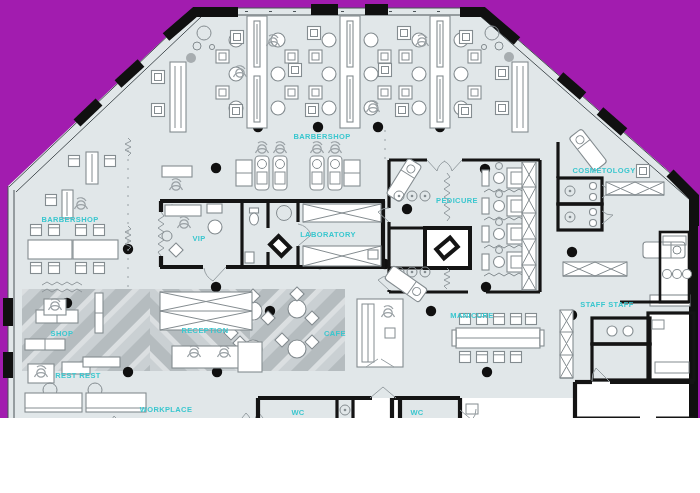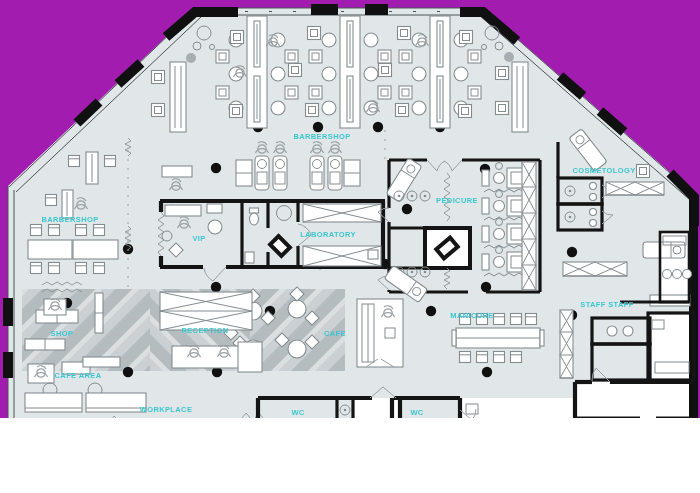--- a/index.html
+++ b/index.html
@@ -551,18 +551,18 @@
   <div class="lbl" style="left:70px;top:219px">BARBERSHOP</div>
   <div class="lbl" style="left:199px;top:238px">VIP</div>
   <div class="lbl" style="left:328px;top:234px">LABORATORY</div>
   <div class="lbl" style="left:457px;top:200px">PEDICURE</div>
   <div class="lbl" style="left:604px;top:170px">COSMETOLOGY</div>
   <div class="lbl" style="left:607px;top:304px">STAFF STAFF</div>
   <div class="lbl" style="left:472px;top:315px">MANICURE</div>
   <div class="lbl" style="left:335px;top:333px">CAFE</div>
   <div class="lbl" style="left:205px;top:330px">RECEPTION</div>
   <div class="lbl" style="left:62px;top:333px">SHOP</div>
-  <div class="lbl" style="left:78px;top:375px">CAFE AREA</div>
+  <div class="lbl" style="left:78px;top:375px">REST REST</div>
   <div class="lbl" style="left:166px;top:409px">WORKPLACE</div>
   <div class="lbl" style="left:298px;top:412px">WC</div>
   <div class="lbl" style="left:417px;top:412px">WC</div>
 </div>
 </div>
 
 </body></html>

